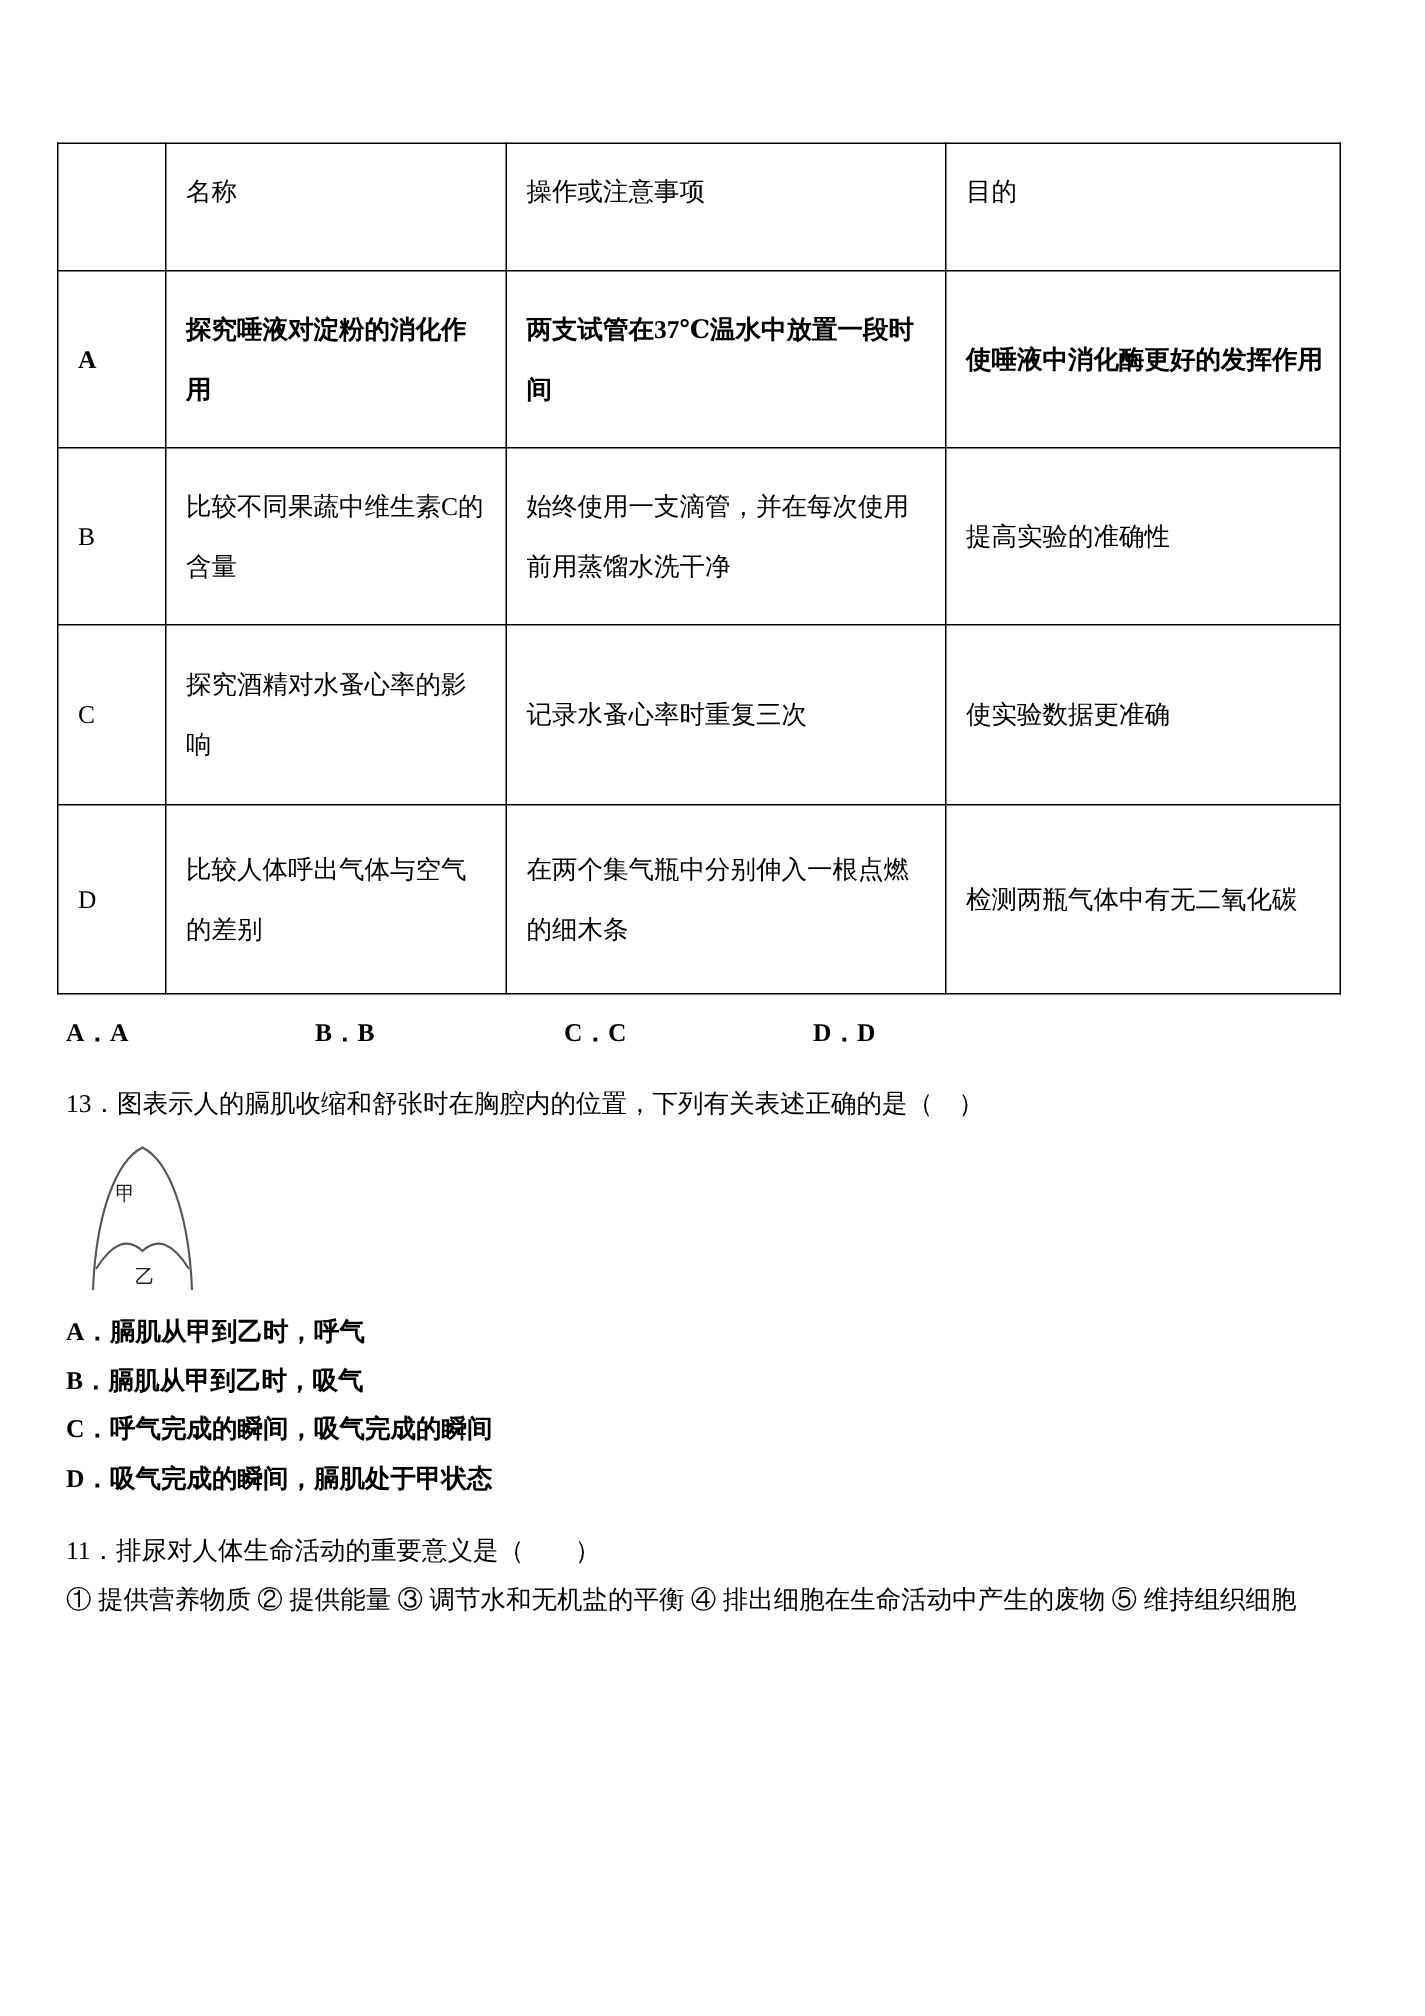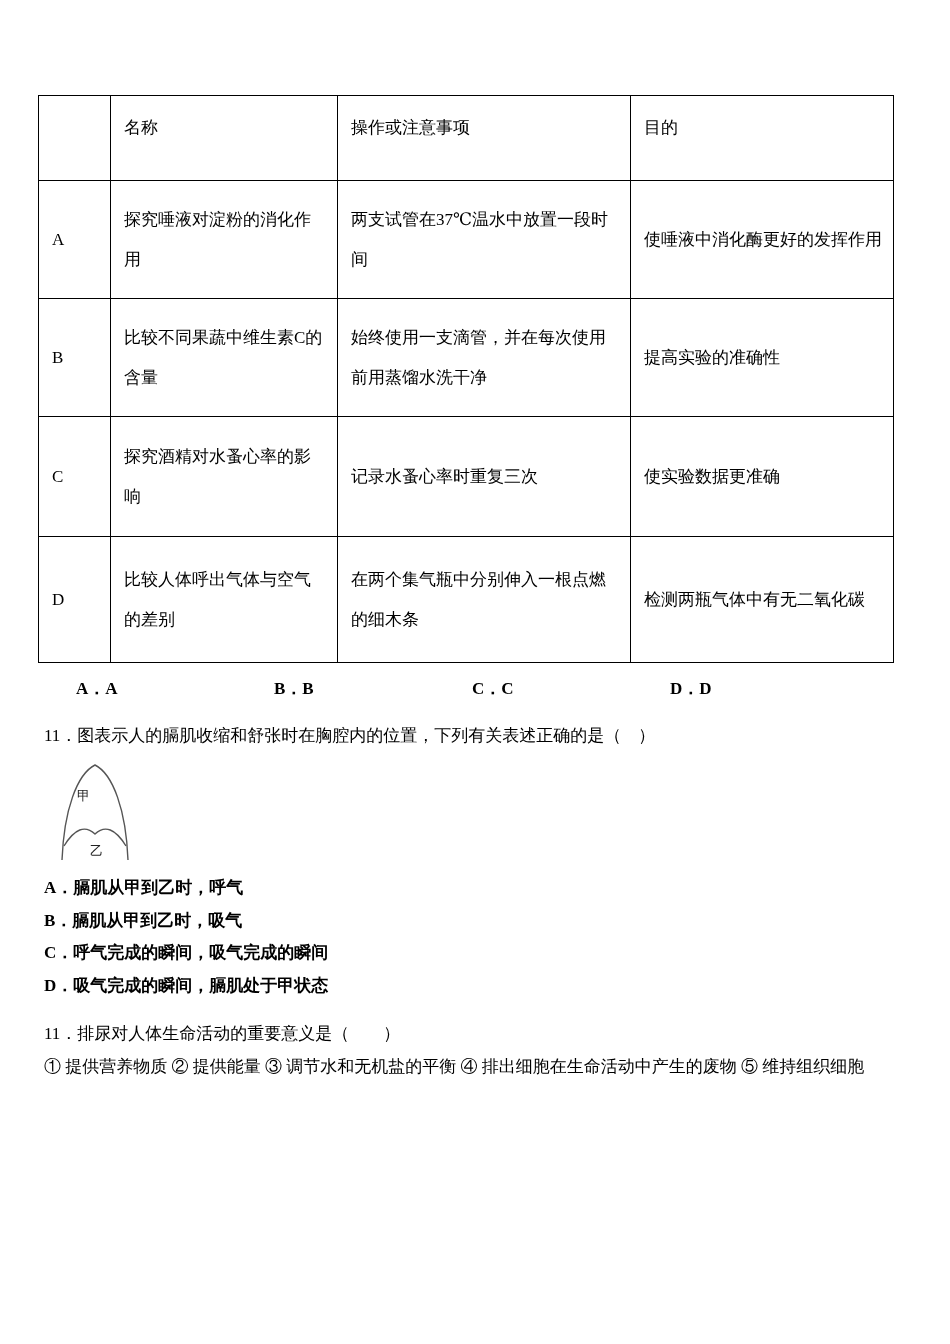--- a/index.html
+++ b/index.html
@@ -29,35 +29,34 @@
     padding: 8px 10px 8px 13px;
     line-height: 2.3;
     vertical-align: middle;
     text-align: left;
   }
   table.exam-table tr.hdr td {
     height: 85px;
     vertical-align: top;
     padding-top: 12px;
   }
-  table.exam-table tr.rA td { height: 118px; }
+  table.exam-table tr.rA td { height: 118px; font-weight: bold; }
   table.exam-table tr.rB td { height: 118px; }
   table.exam-table tr.rC td { height: 120px; margin-top: 12px; }
   table.exam-table tr.rD td { height: 126px; }
 
   .answer-row {
     margin: 10px 0 0 6px;
     font-weight: 600;
     height: 32px;
     line-height: 32px;
   }
   .answer-row span {
     display: inline-block;
     width: 166px;
-    margin-left: 32px;
   }
   .question {
     margin-left: 6px;
     margin-top: 14px;
   }
   .q-text {
     line-height: 1.95;
     text-align: justify;
   }
   .option-line {
@@ -123,21 +122,21 @@
     </tr>
   </tbody>
     </table>
 
   <div class="answer-row">
     <span>A．A</span><span>B．B</span><span>C．C</span><span>D．D</span>
   </div>
 
 
   <div class="question">
-    <div class="q-text">11．图表示人的膈肌收缩和舒张时在胸腔内的位置，下列有关表述正确的是（　）</div>
+    <div class="q-text">13．图表示人的膈肌收缩和舒张时在胸腔内的位置，下列有关表述正确的是（　）</div>
     <div class="diagram-wrap">
       <svg width="90" height="110" viewBox="0 0 90 110">
         <path d="M12,102 C14,52 27,16 45,7 C63,16 76,52 78,102" fill="none" stroke="#555" stroke-width="1.4"></path>
         <path d="M14,88 Q30,62 45,76 Q60,62 76,88" fill="none" stroke="#555" stroke-width="1.4"></path>
         <text x="27" y="42">甲</text>
         <text x="40" y="97">乙</text>
       </svg>
     </div>
     <div class="option-line">A．膈肌从甲到乙时，呼气</div>
     <div class="option-line">B．膈肌从甲到乙时，吸气</div>

